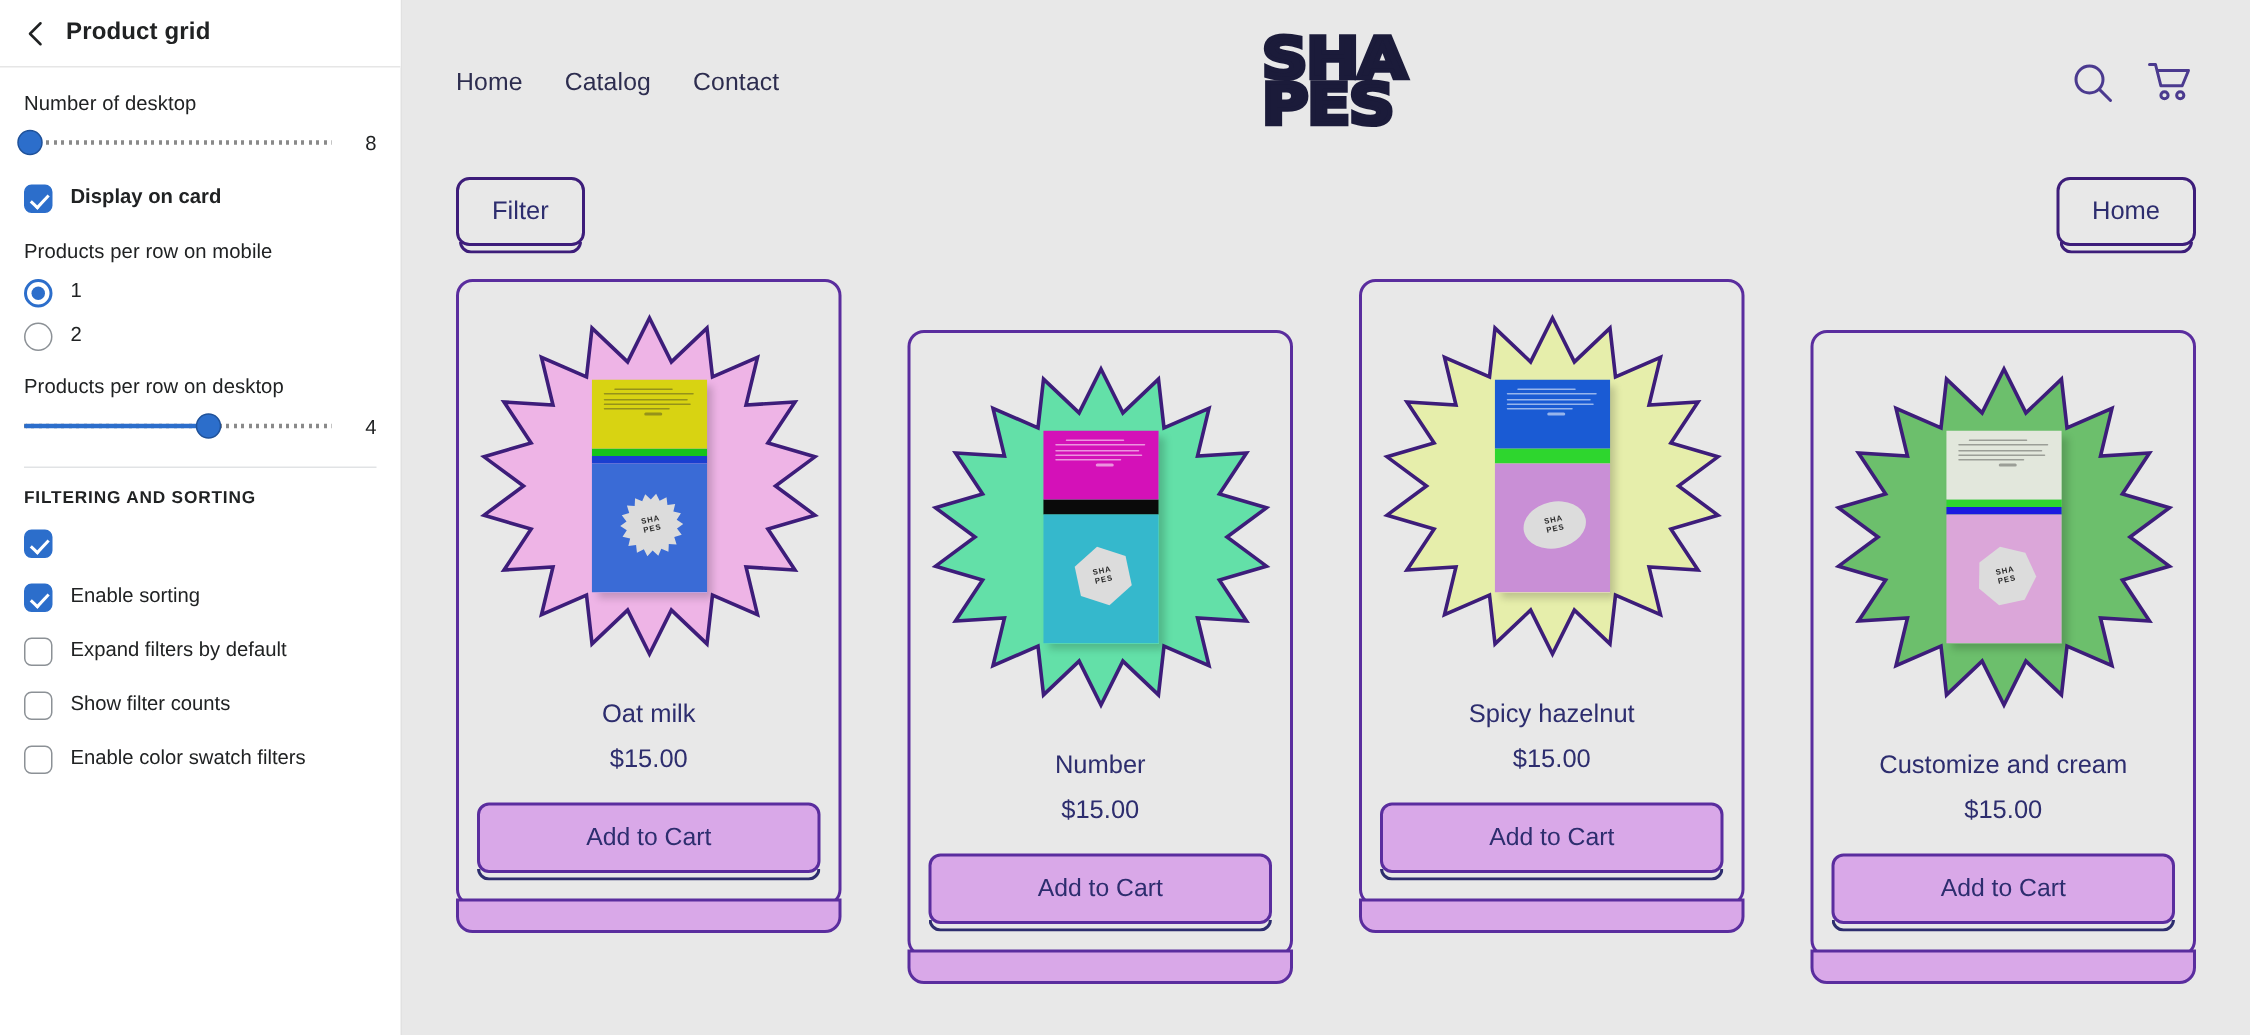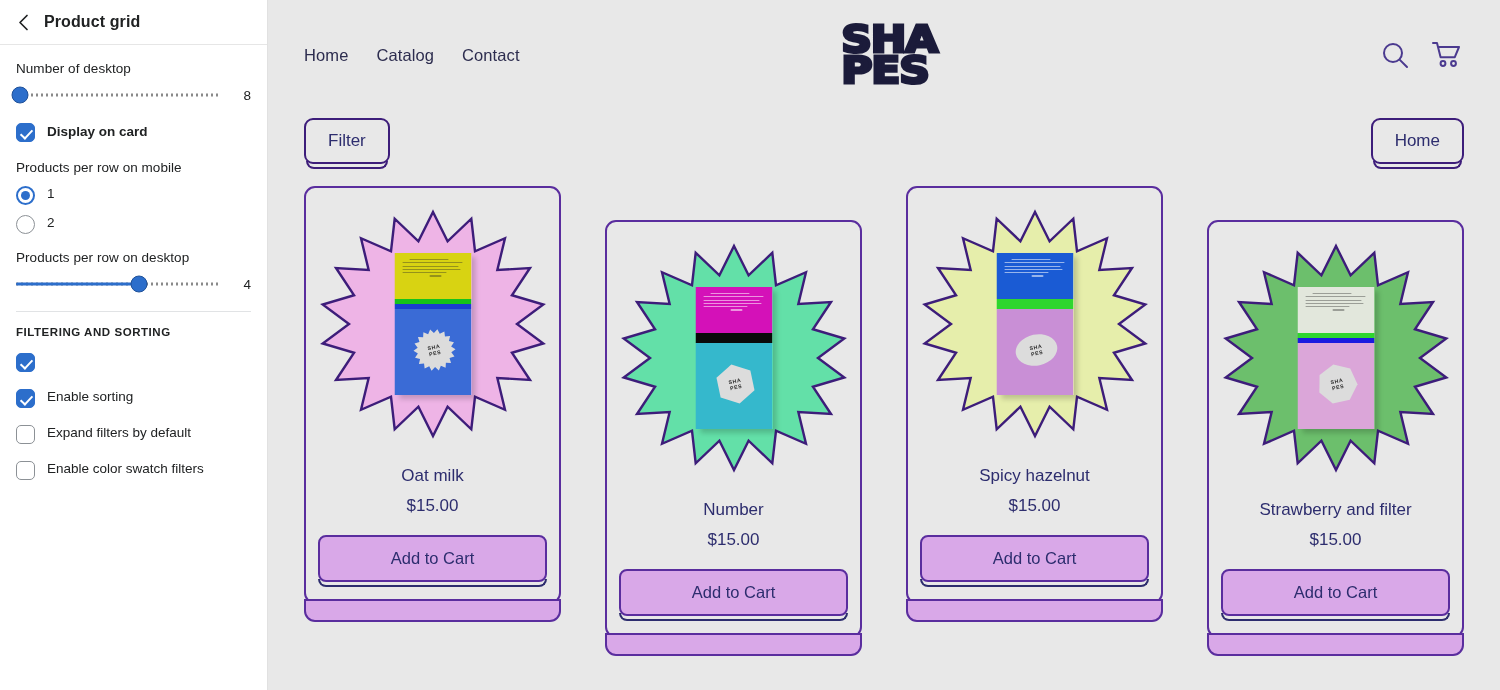--- a/index.html
+++ b/index.html
@@ -481,20 +481,24 @@
     <div class="check-row">
       <span class="cbox on"></span>
       <span class="check-label">Enable sorting</span>
     </div>
 
     <div class="check-row">
       <span class="cbox"></span>
       <span class="check-label">Expand filters by default</span>
     </div>
 
+    <div class="check-row">
+      <span class="cbox"></span>
+      <span class="check-label">Show filter counts</span>
+    </div>
 
     <div class="check-row">
       <span class="cbox"></span>
       <span class="check-label">Enable color swatch filters</span>
     </div>
 
   </div>
 </aside>
 
 <main id="main">
@@ -651,18 +655,18 @@
                 <div class="badge">
                   <svg width="44" height="44" viewBox="0 0 44 44">
                     <path d="M22.00 2.00 L37.64 9.53 L41.50 26.45 L30.68 40.02 L13.32 40.02 L2.50 26.45 L6.36 9.53 Z" fill="#dcdcdc"></path>
                   </svg>
                   <span class="badge-txt">SHA<br>PES</span>
                 </div>
               </div>
             </div>
           </div>
         </div>
-        <div class="p-title">Strawberry and filter</div>
+        <div class="p-title">Customize and cream</div>
         <div class="p-price">$15.00</div>
         <button class="cart-btn">Add to Cart</button>
       </article>
     </section>
 </main>
 
 </body></html>

